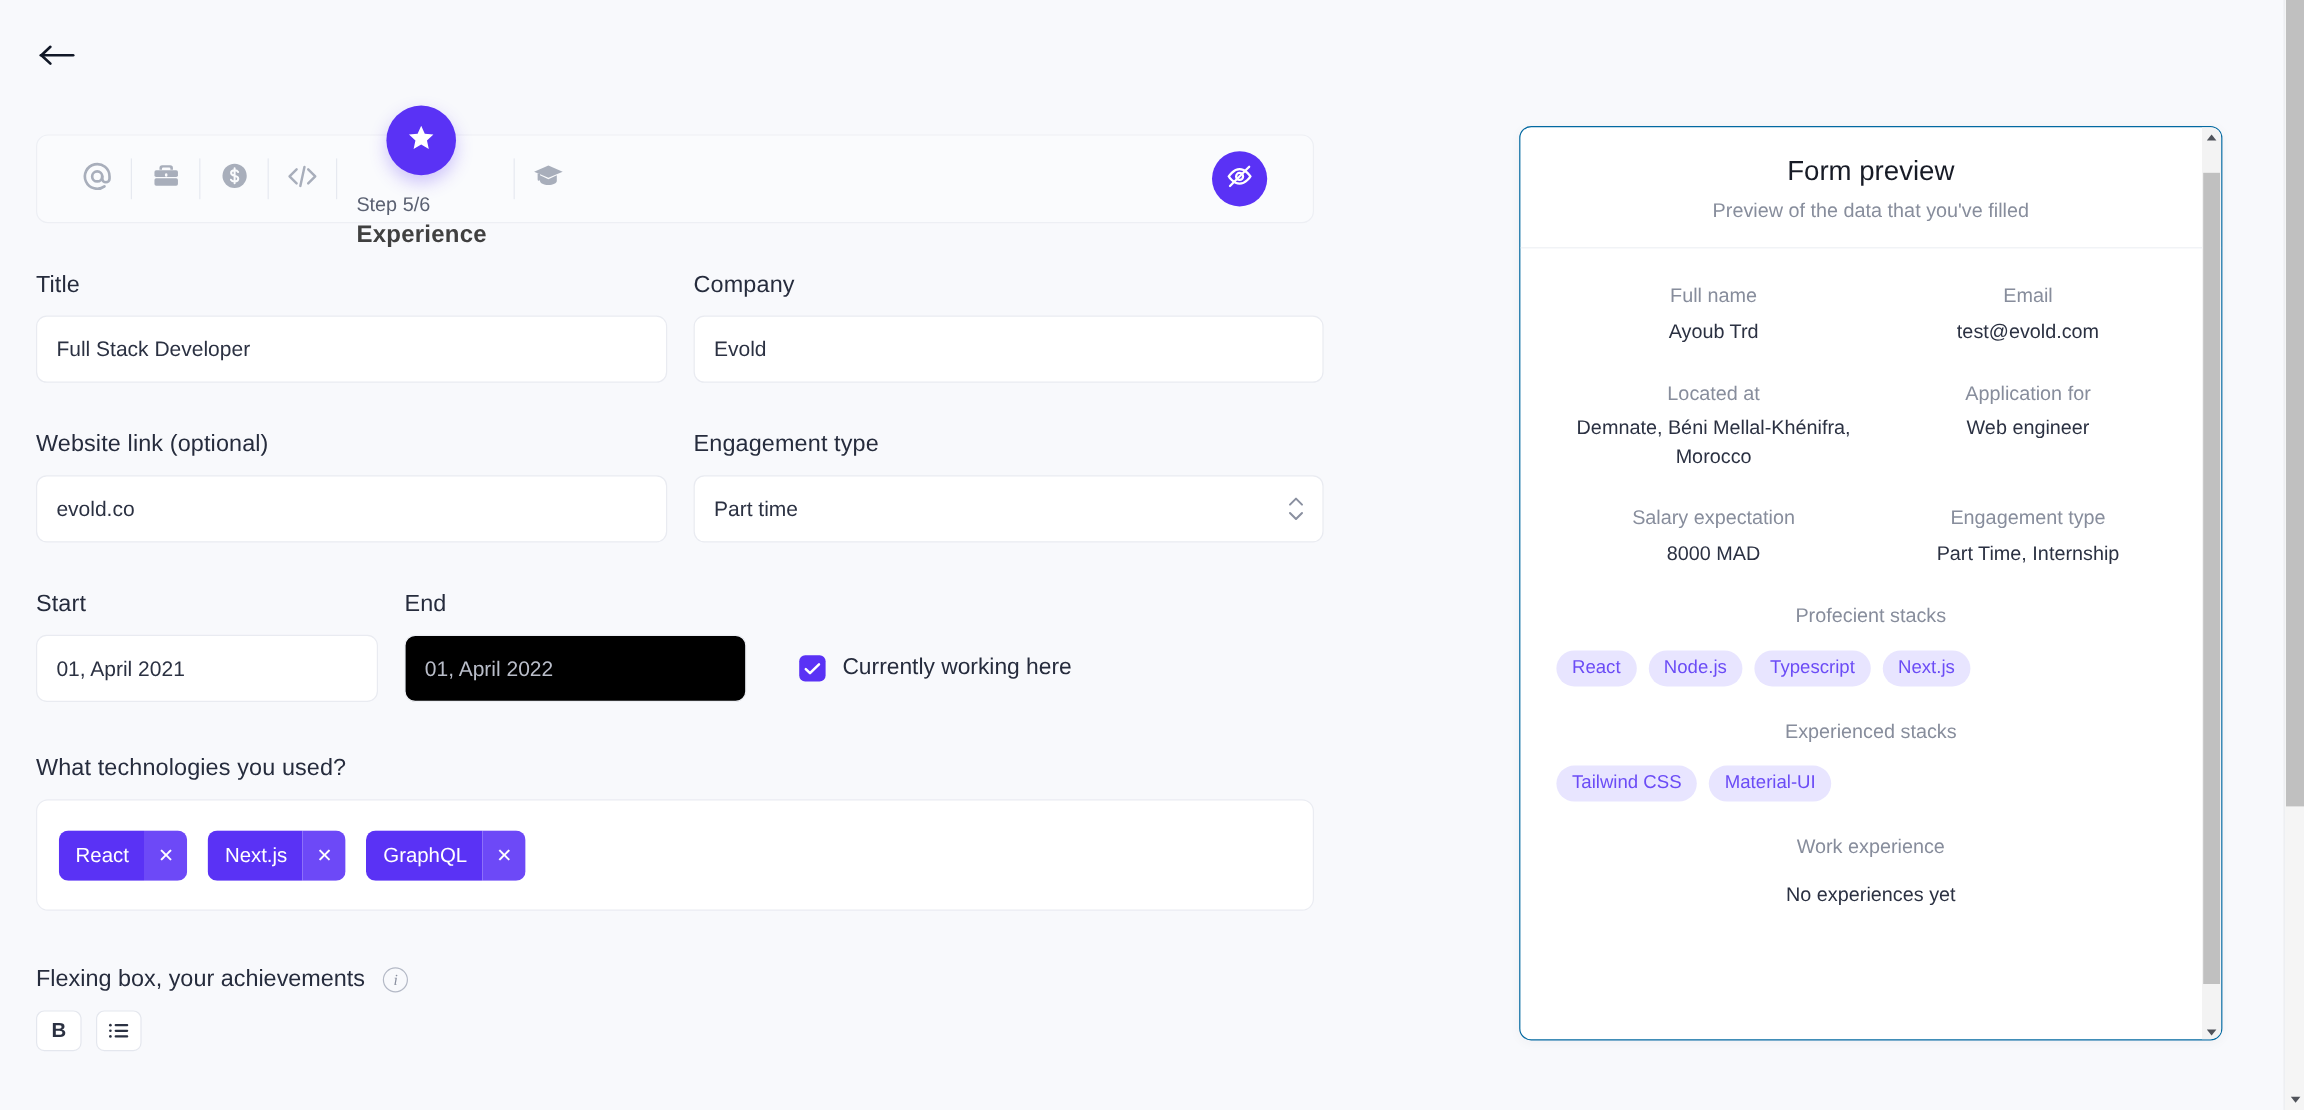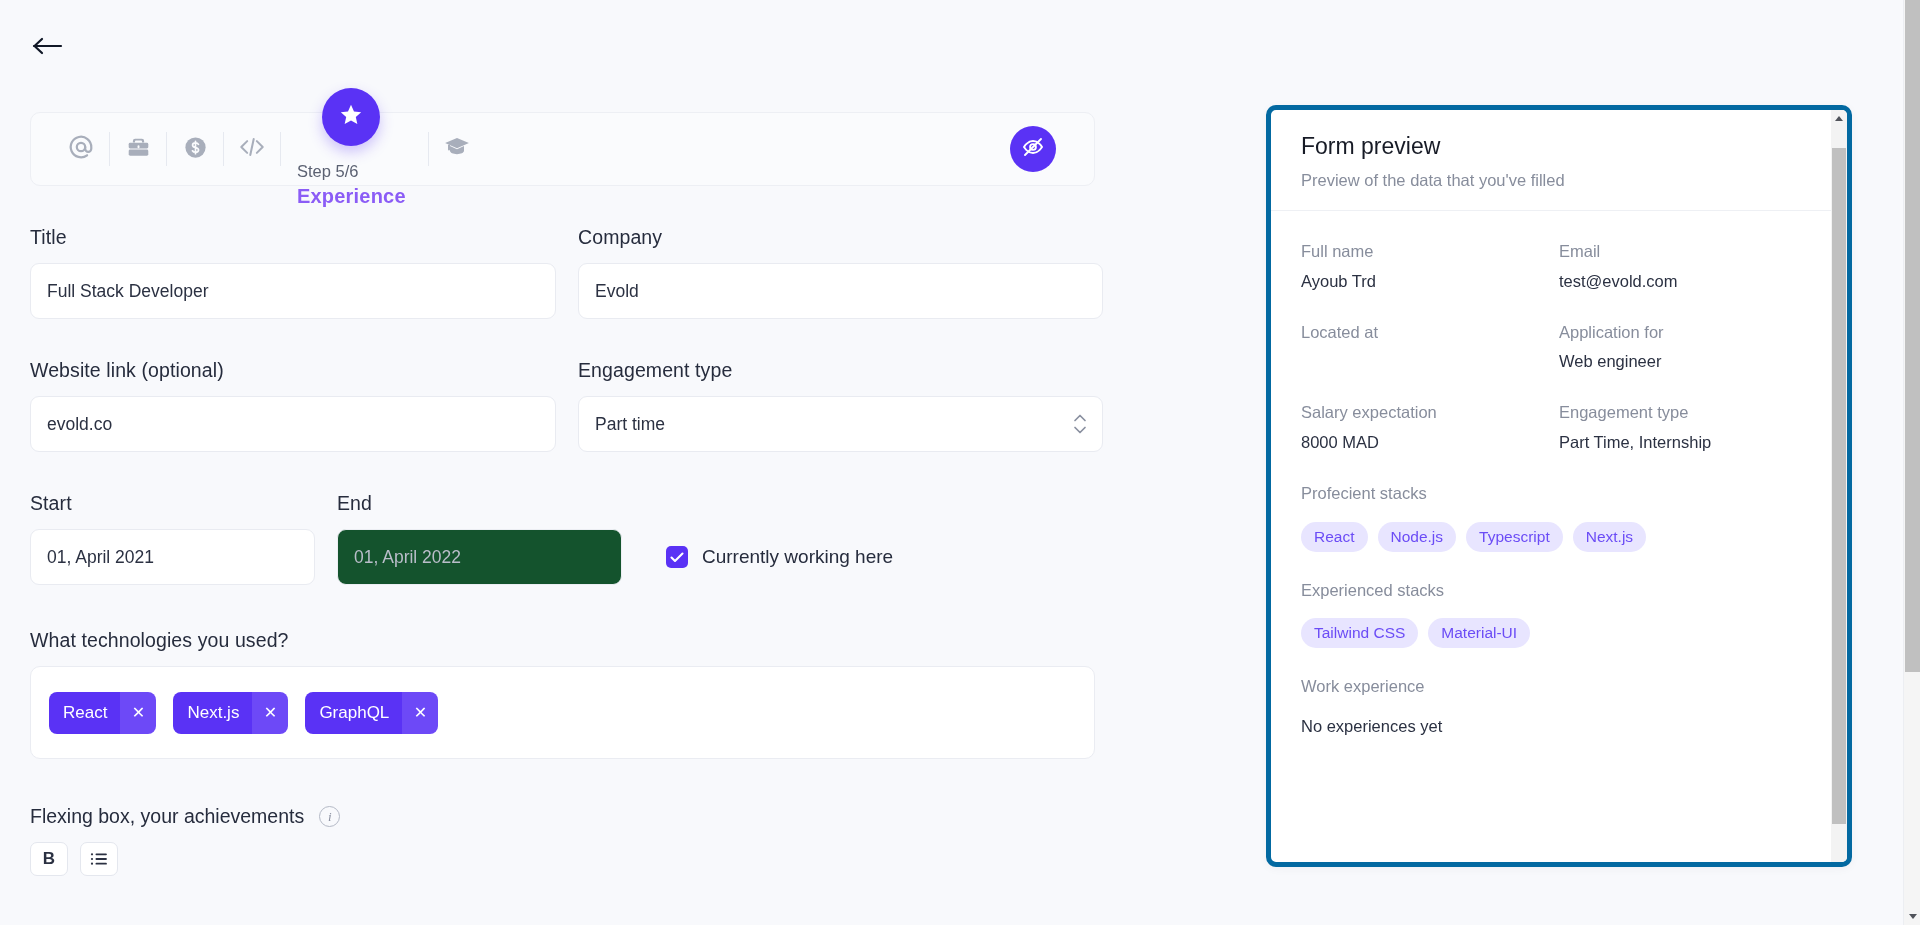--- a/index.html
+++ b/index.html
@@ -53,38 +53,38 @@
   .step-divider { width: 1px; height: 34px; background: #e6e9f0; }
   .active-step {
     display: flex; align-items: center; gap: 14px; padding: 0 22px 0 16px; cursor: pointer; flex-direction: column;
   }
   .active-bubble {
     width: 58px; height: 58px; border-radius: 50%; background: #5a32f5;
     display: flex; align-items: center; justify-content: center;
     box-shadow: 0 6px 14px rgba(90,50,245,0.28); flex: 0 0 58px;
   }
   .active-label .step-count { font-size: 16.5px; color: #5b6172; line-height: 1.35; }
-  .active-label .step-name { font-size: 20px; font-weight: bold; color: #8b5cf6; line-height: 1.35; letter-spacing: .2px; }
+  .active-label .step-name { font-size: 20px; font-weight: bold; color: #404040; line-height: 1.35; letter-spacing: .2px; }
   .stepper-spacer { flex: 1 1 auto; }
   .eye-btn {
     width: 46px; height: 46px; border-radius: 50%; background: #5a32f5;
     display: flex; align-items: center; justify-content: center; cursor: pointer;
     margin-right: 16px;
   }
 
   
   .field-row { display: flex; gap: 22px; margin-top: 40px; }
   .field { display: flex; flex-direction: column; }
   .field-label { font-size: 19.5px; color: #262c3d; margin-bottom: 14px; letter-spacing: .1px; }
   .input {
     height: 56px; background: #ffffff; border: 1px solid #e9ebf1; border-radius: 9px;
     display: flex; align-items: center; padding: 0 16px;
     font-size: 17.5px; color: #2b3142; cursor: text; text-align: center;
   }
-  .input.muted { background: #14532d; border-color: #eceef3; color: #b9bdc9; cursor: text; }
+  .input.muted { background: #000000; border-color: #eceef3; color: #b9bdc9; cursor: text; }
   .w-left  { width: 526px; }
   .w-right { width: 525px; }
   .w-date  { width: 285px; }
 
   .select-wrap { position: relative; }
   .select-arrows {
     position: absolute; right: 16px; top: 50%; transform: translateY(-50%);
     display: flex; flex-direction: column; gap: 3px; cursor: pointer; color: #8a90a0;
   }
 
@@ -127,23 +127,24 @@
   .editor-toolbar { display: flex; gap: 12px; margin-top: 14px; }
   .tb-btn {
     width: 38px; height: 34px; border: 1px solid #e4e7ee; border-radius: 7px;
     background: #fff; display: flex; align-items: center; justify-content: center;
     cursor: pointer; color: #2b3142; font-weight: bold; font-size: 17px;
   }
 
   
   .preview-card {
     position: absolute; left: 1266px; top: 105px; width: 586px; height: 762px;
-    background: #ffffff; border: 5px solid #0369a1; border-radius: 10px;
+    background: #ffffff; border: 1px solid #0369a1; border-radius: 10px;
     box-shadow: 0 2px 10px rgba(30,35,60,0.04);
     overflow: hidden;
+    text-align: center;
   }
   .pv-header { padding: 22px 30px 20px 30px; border-bottom: 1px solid #eef0f4; }
   .pv-title { font-size: 23px; color: #171b26; line-height: 1.3; }
   .pv-sub { font-size: 16.5px; color: #878d9c; margin-top: 9px; }
   .pv-body { padding: 28px 30px 0 30px; }
   .pv-grid { display: flex; }
   .pv-cell { width: 268px; }
   .pv-block { margin-bottom: 26px; }
   .pv-key { font-size: 16.5px; color: #878d9c; line-height: 1.5; }
   .pv-val { font-size: 16.5px; color: #2b3142; margin-top: 6px; line-height: 1.45; }
@@ -364,20 +365,21 @@
         </div>
         <div class="pv-cell pv-block">
           <div class="pv-key">Email</div>
           <div class="pv-val">test@evold.com</div>
         </div>
       </div>
 
       <div class="pv-grid">
         <div class="pv-cell pv-block">
           <div class="pv-key">Located at</div>
+          <div class="pv-val">Demnate, Béni Mellal-Khénifra, Morocco</div>
         </div>
         <div class="pv-cell pv-block">
           <div class="pv-key">Application for</div>
           <div class="pv-val">Web engineer</div>
         </div>
       </div>
 
       <div class="pv-grid">
         <div class="pv-cell pv-block">
           <div class="pv-key">Salary expectation</div>

